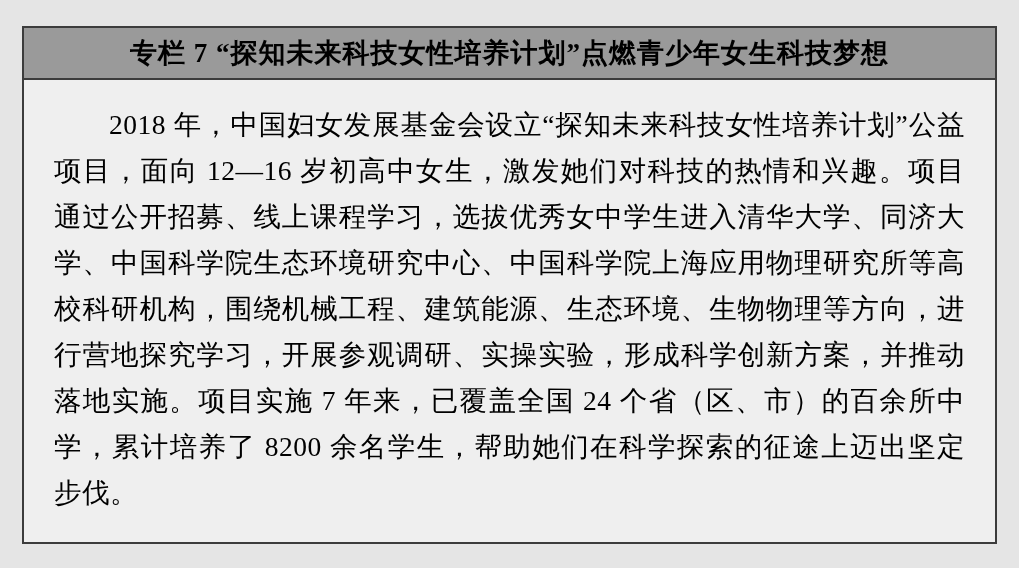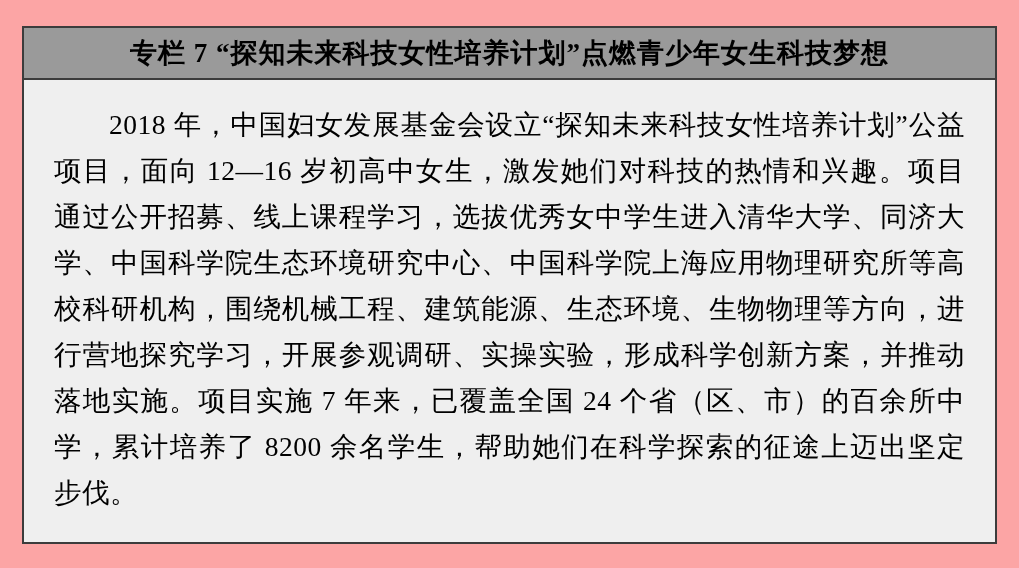--- a/index.html
+++ b/index.html
@@ -10,21 +10,21 @@
   body {
     width: 1019px;
     height: 568px;
     font-family: "Liberation Serif", "DejaVu Serif", serif;
     overflow: hidden;
   }
   .page {
     position: relative;
     width: 1019px;
     height: 568px;
-    background: #fca5a5;
+    background: #e5e5e5;
     box-sizing: border-box;
   }
   .box {
     position: absolute;
     left: 22px;
     top: 26px;
     width: 975px;
     height: 518px;
     border: 2px solid #3c3c3c;
     box-sizing: border-box;

